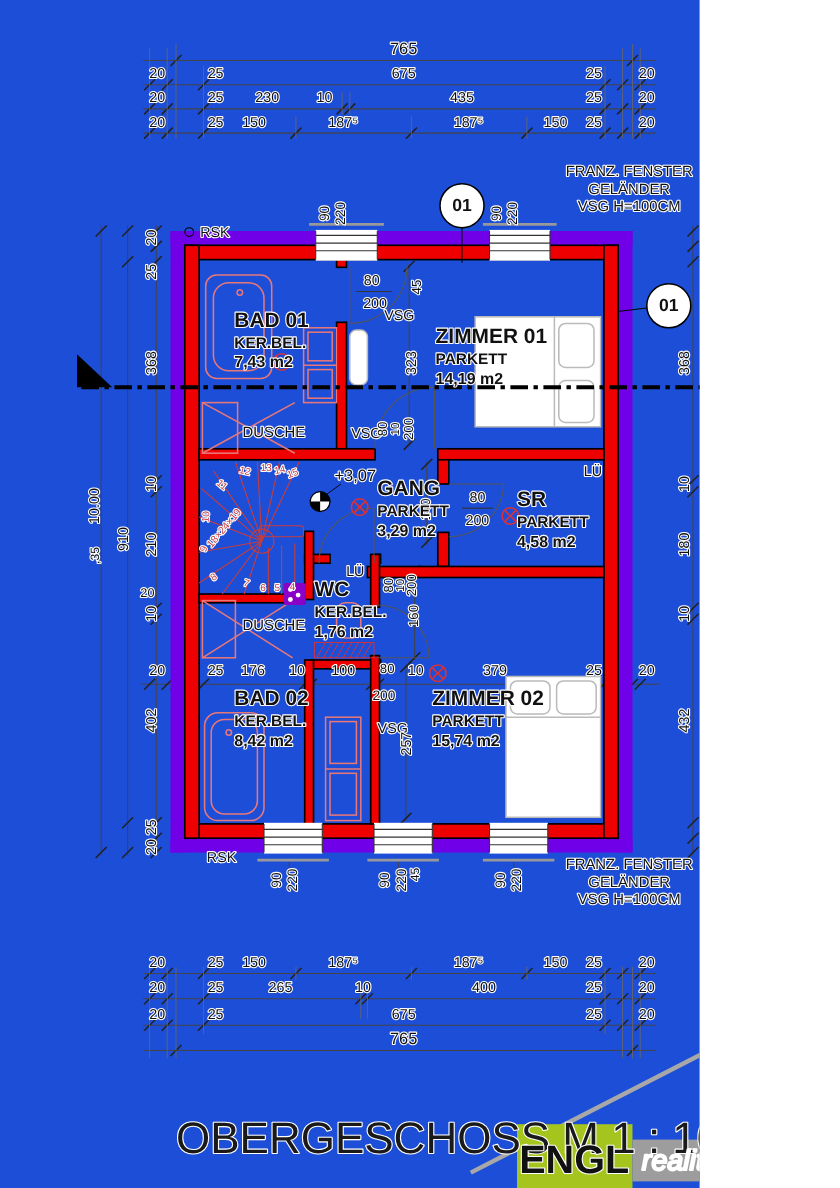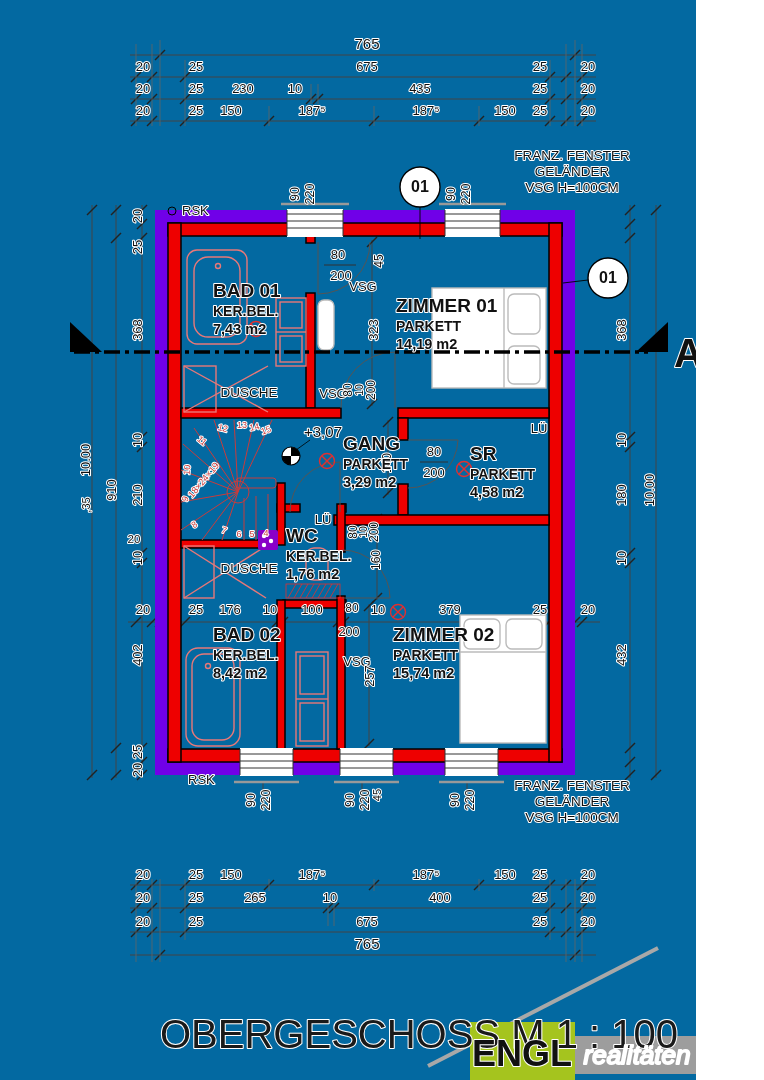--- a/index.html
+++ b/index.html
@@ -1,16 +1,16 @@
 <!DOCTYPE html>
 <html style="--insul: #7000E8; --wall: #EE0000; --fixture: #E87878; --stairs: #C83C3C; --furn: #BBBBBB; --sill: #999999;"><head>
 <meta charset="utf-8">
 <style>
   html,body{margin:0;padding:0;background:#ffffff;}
-  #canvas{position:relative;width:696px;height:1080px;background:#0369a1;overflow:hidden;
+  #canvas{position:relative;width:636px;height:1080px;background:#1d4ed8;overflow:hidden;
           font-family:"Liberation Sans",sans-serif;}
   svg{position:absolute;left:0;top:0;}
   #anno text, .annotext{font-family:"Liberation Sans",sans-serif;
         paint-order:stroke;stroke:#ffffff;stroke-width:2px;stroke-linejoin:round;}
   .dimline{stroke:#444;stroke-width:1;}
   .ext{stroke:#666;stroke-width:0.8;}
   .tick{stroke:#222;stroke-width:1.4;}
   .wallp{fill:var(--insul);}
   .wallr{fill:var(--wall);stroke:#000;stroke-width:1.5;}
   .fix{stroke:var(--fixture);stroke-width:1.4;fill:none;}

